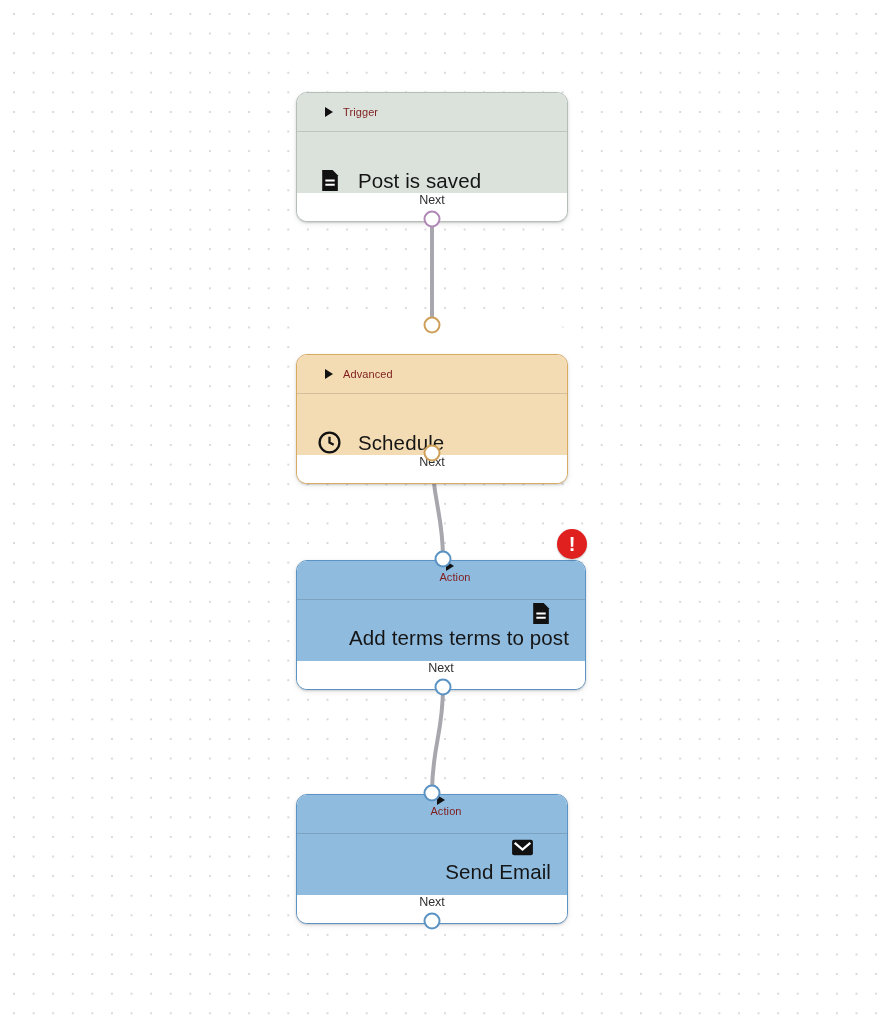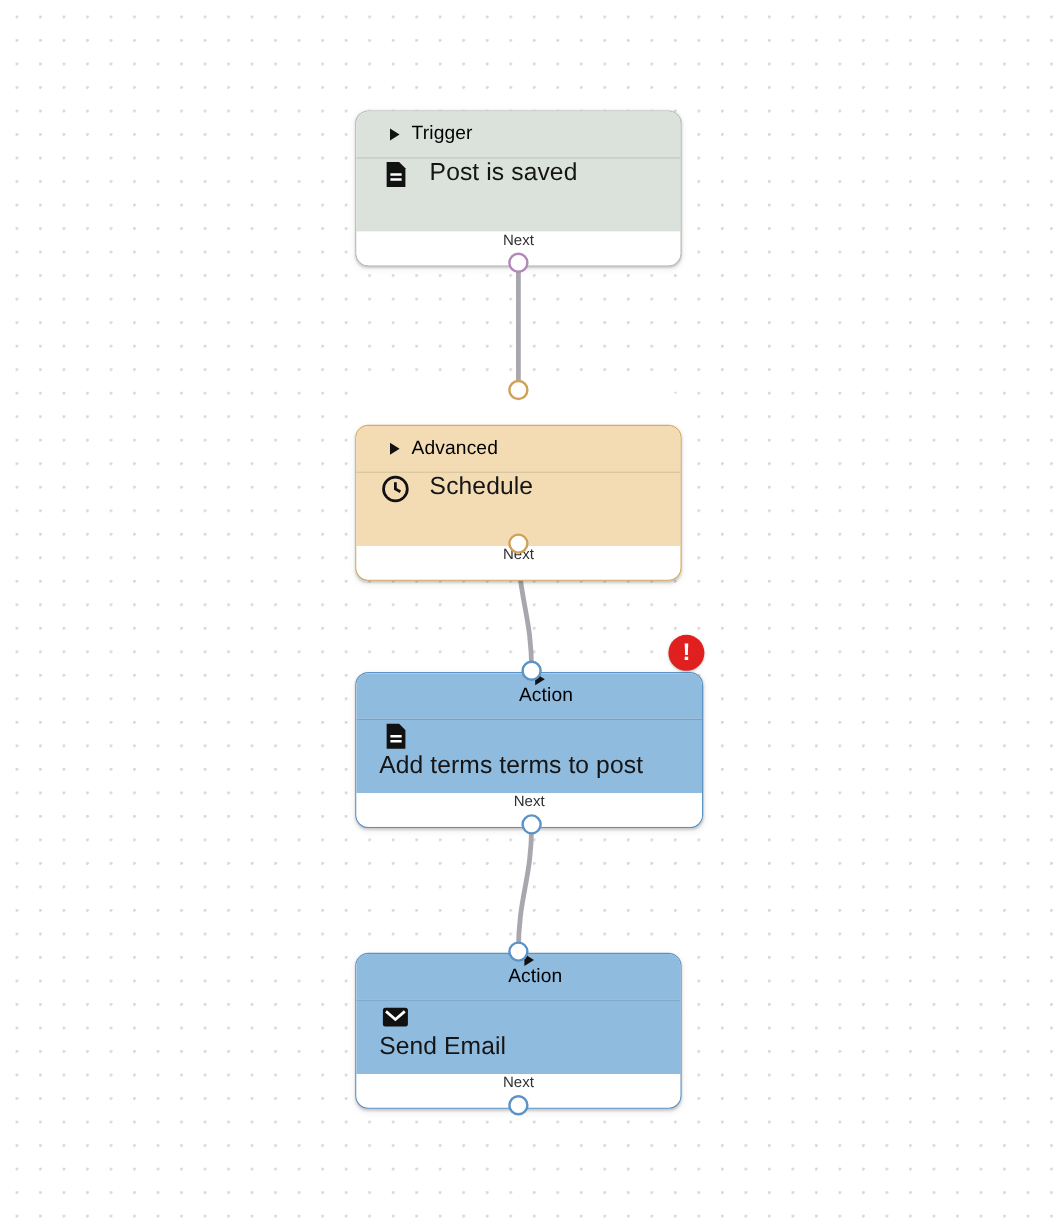--- a/index.html
+++ b/index.html
@@ -58,39 +58,39 @@
     border: 1px solid rgba(0,0,0,0.16);
     box-shadow: 0 1px 2px rgba(0,0,0,0.16), 0 2px 6px rgba(0,0,0,0.08);
     background: #ffffff;
   }
 
   .node-header {
     height: 38px;
     display: flex;
     align-items: center;
     padding: 0 0 0 28px;
-    font-size: 16px;
-    color: #000000;
+    font-size: 11px;
+    color: #7f1d1d;
     letter-spacing: 0.1px;
     box-sizing: border-box;
   }
   .disclosure {
     width: 0;
     height: 0;
     border-left: 8px solid #111111;
     border-top: 5.5px solid transparent;
     border-bottom: 5.5px solid transparent;
     margin-right: 10px;
     flex: none;
   }
 
   .node-body {
     height: 62px;
     display: flex;
-    align-items: flex-start;
+    align-items: flex-end;
     padding: 0 16px 0 19px;
     box-sizing: border-box;
     border-top: 1px solid rgba(0,0,0,0.13);
   }
   .node-icon {
     width: 26px;
     height: 26px;
     flex: none;
     margin-right: 16px;
     display: flex;

